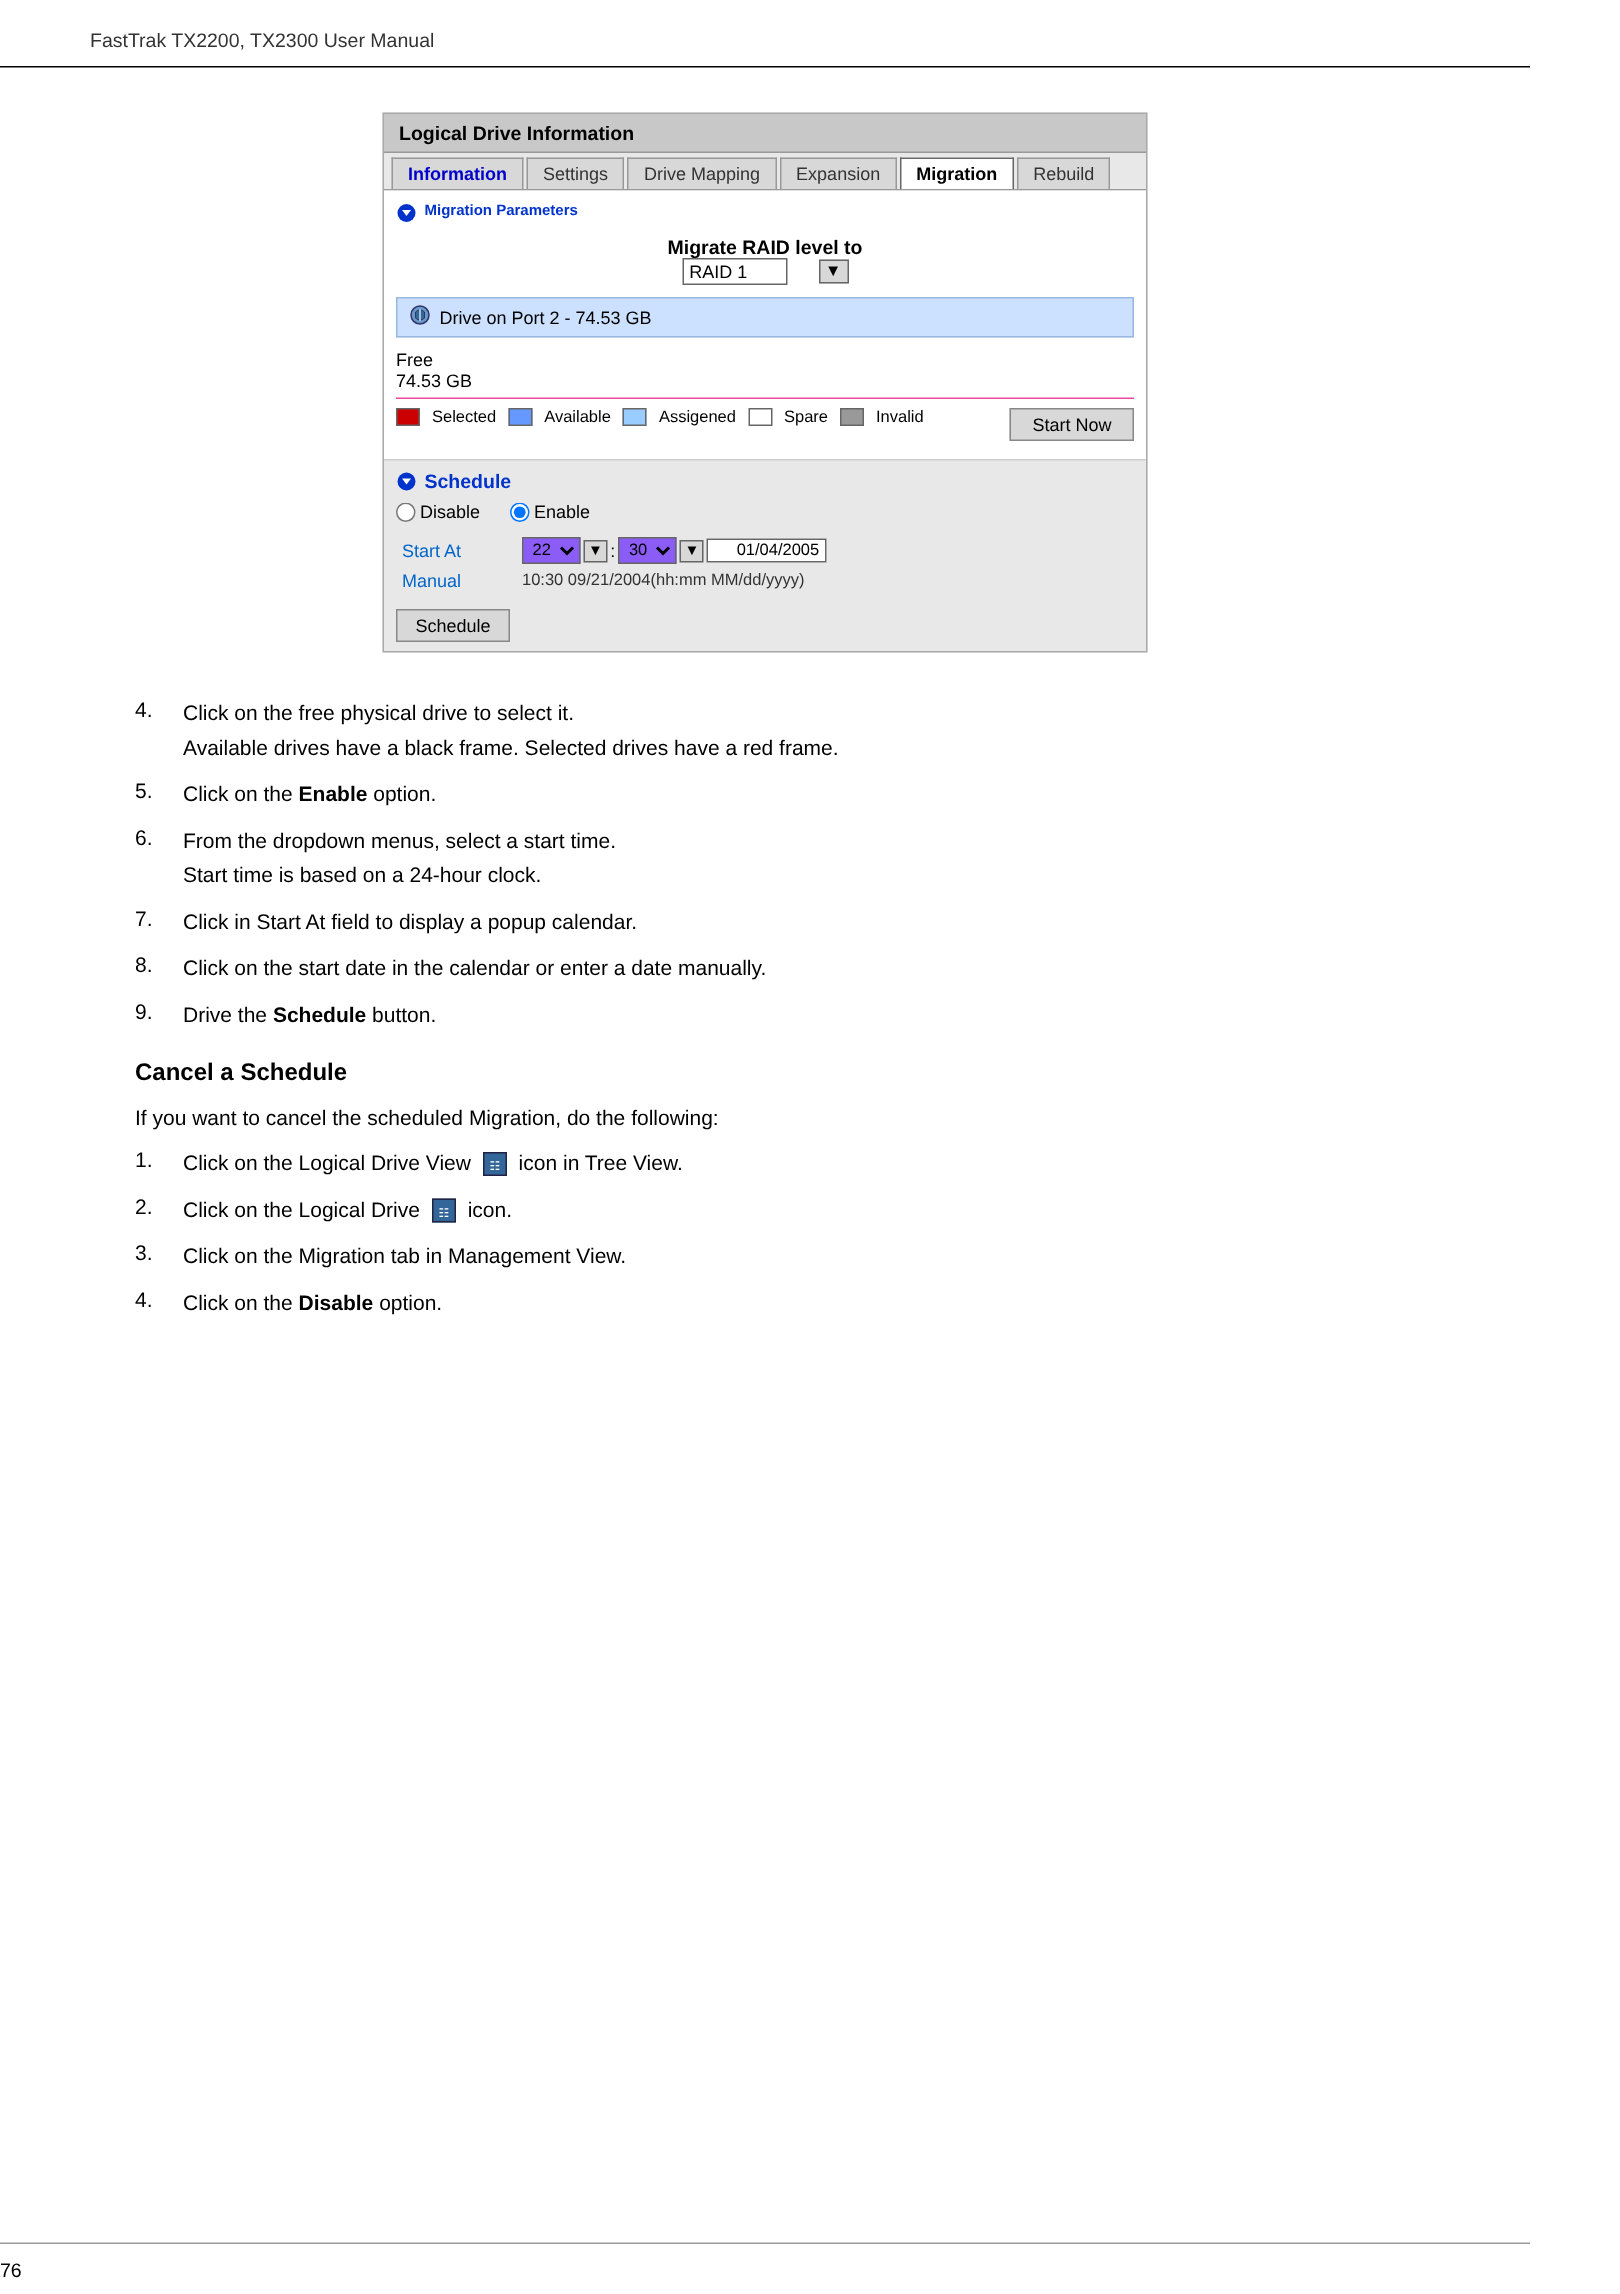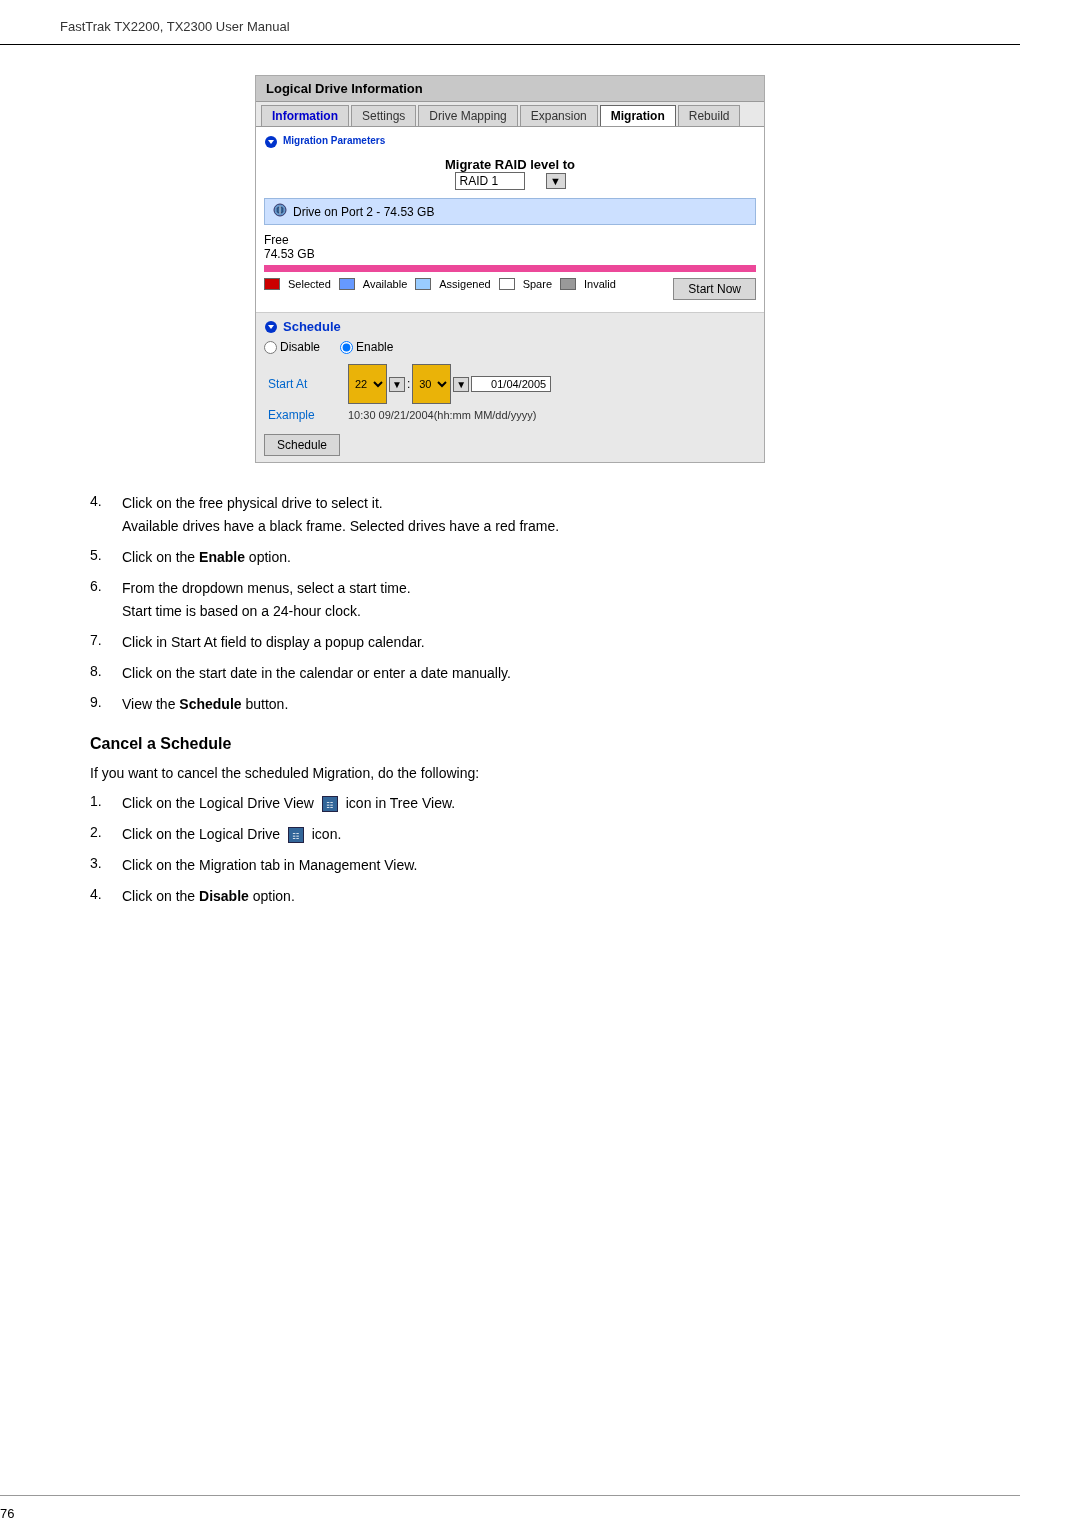--- a/index.html
+++ b/index.html
@@ -154,21 +154,21 @@
     }
 
     .drive-icon {
       font-size: 12px;
       color: #333;
     }
 
     .drive-info-area {
       padding: 4px 0;
       font-size: 12px;
-      border-bottom: 7px solid #ec4899;
+      border-bottom: 1px solid #ec4899;
       margin-bottom: 6px;
       min-height: 36px;
     }
 
     .legend-row {
       display: flex;
       align-items: center;
       gap: 8px;
       font-size: 11px;
       margin-bottom: 8px;
@@ -247,23 +247,23 @@
     }
 
     .time-group {
       display: flex;
       align-items: center;
       gap: 2px;
     }
 
     .time-select {
       border: 1px solid #666;
-      background: #eab308;
+      background: #8b5cf6;
       font-size: 11px;
-      padding: 12px 2px;
+      padding: 1px 2px;
     }
 
     .time-dropdown {
       border: 1px solid #666;
       background: #d8d8d8;
       padding: 1px 2px;
       font-size: 10px;
       cursor: pointer;
     }
 
@@ -470,21 +470,21 @@
                 <span> : </span>
                 <select class="time-select">
                   <option>30</option>
                 </select>
                 <span class="time-dropdown">▼</span>
                 <input class="date-input" type="text" value="01/04/2005" style="">
               </div>
             </td>
           </tr>
           <tr>
-            <td class="param-label">Example</td>
+            <td class="param-label">Manual</td>
             <td class="example-text">10:30 09/21/2004(hh:mm MM/dd/yyyy)</td>
           </tr>
         </tbody>
           </table>
 
         <div style="margin-top:6px;">
           <button class="schedule-btn">Schedule</button>
         </div>
 
       </div>
@@ -524,21 +524,21 @@
       </div>
 
       <div class="instruction-item">
         <span class="instruction-number">8.</span>
         <span class="instruction-text">Click on the start date in the calendar or enter a date manually.</span>
       </div>
 
       <div class="instruction-item">
         <span class="instruction-number">9.</span>
         <span class="instruction-text">
-          <span>View the</span>
+          <span>Drive the</span>
           <strong>Schedule</strong>
           <span>button.</span>
         </span>
       </div>
 
       <div class="section-title">Cancel a Schedule</div>
 
       <div class="intro-text">If you want to cancel the scheduled Migration, do the following:</div>
 
       <div class="instruction-item">

